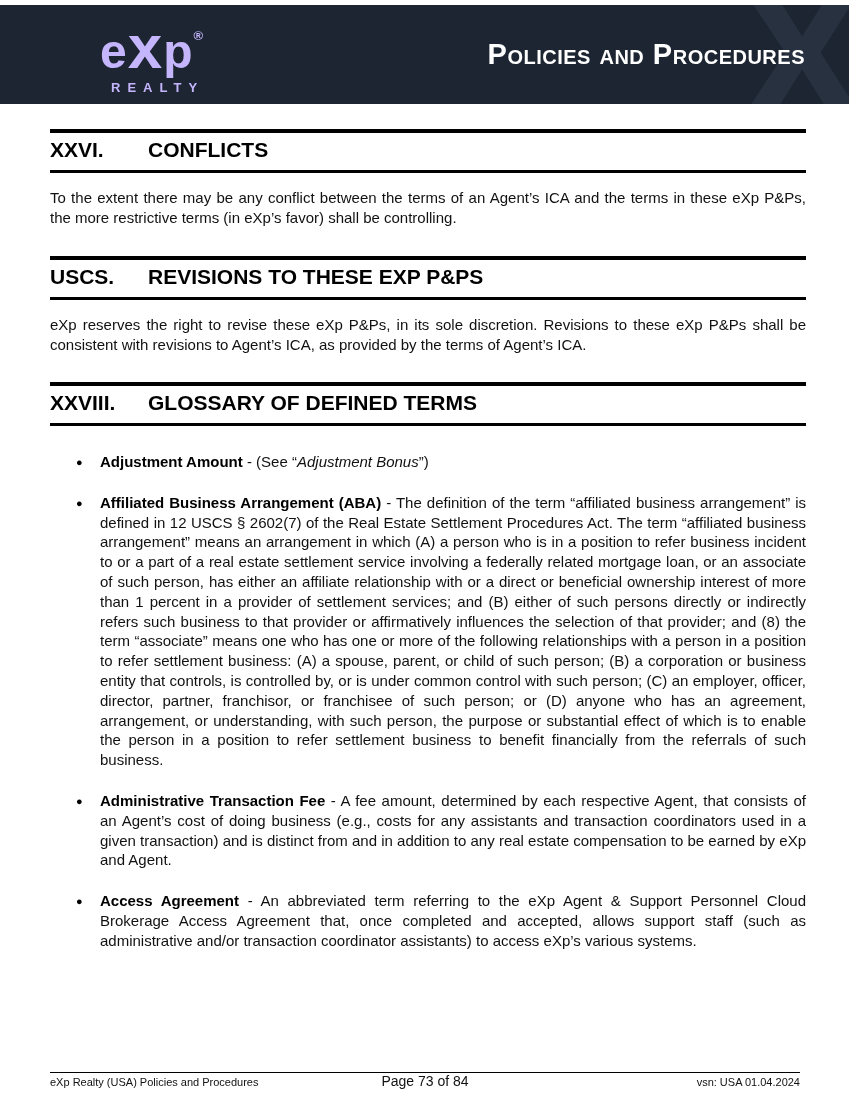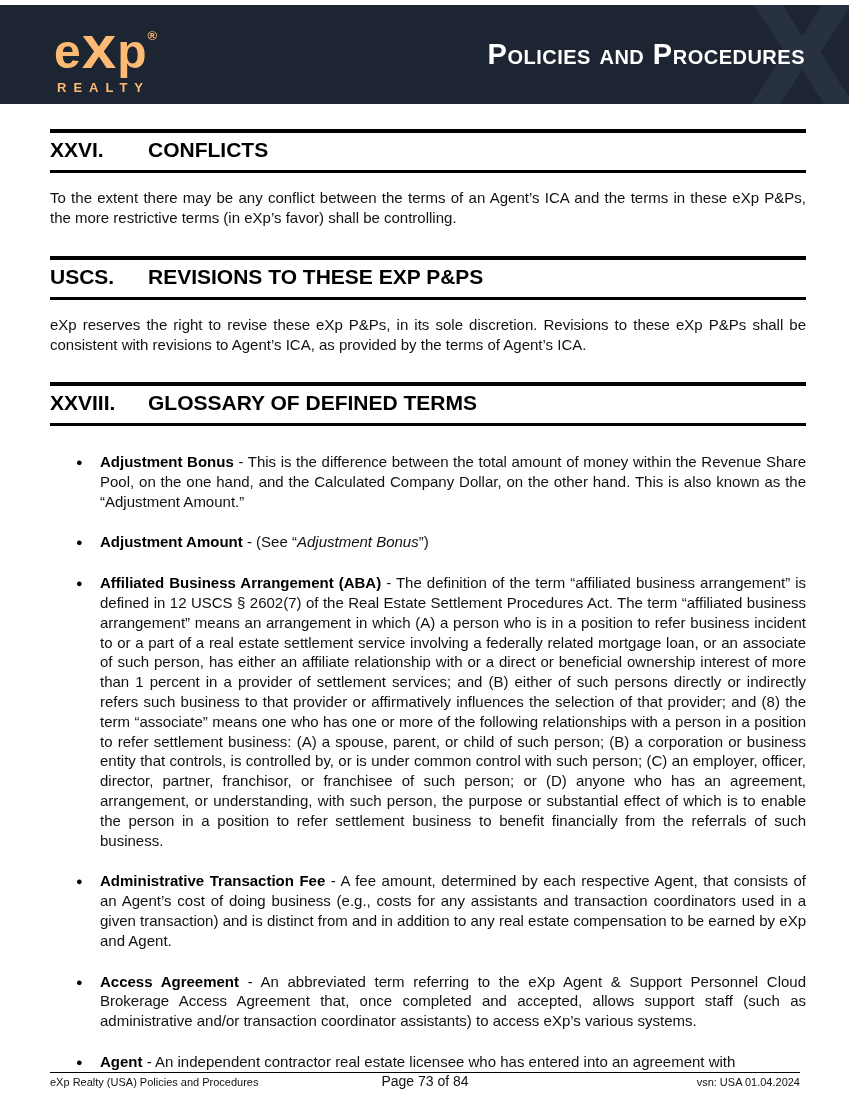--- a/index.html
+++ b/index.html
@@ -27,25 +27,26 @@
     right:-18px;
     top:50%;
     transform:translateY(-50%);
     font-size:195px;
     font-weight:bold;
     color:#28313f;
     line-height:1;
     user-select:none;
   }
   .logo {
-    margin-left:54px;
-    color:#fdba74;
+    margin-left:100px;
+    color:#c4b5fd;
     position:relative;
     z-index:1;
     line-height:1;
+    text-align:right;
   }
   .logo-top { font-weight:bold; letter-spacing:1px; }
   .logo-e, .logo-p { font-size:48px; }
   .logo-x { font-size:62px; }
   .logo-reg { font-size:13px; vertical-align:28px; }
   .logo-sub {
     font-size:13px;
     font-weight:bold;
     letter-spacing:7px;
     margin-top:3px;
@@ -154,31 +155,29 @@
     <p class="body-par">eXp reserves the right to revise these eXp P&amp;Ps, in its sole discretion.  Revisions to these eXp P&amp;Ps shall be consistent with revisions to Agent’s ICA, as provided by the terms of Agent’s ICA.</p>
   </section>
 
   <section>
     <div class="section-heading">
       <span class="sec-num">XXVIII.</span>
       <span class="sec-title">GLOSSARY OF DEFINED TERMS</span>
     </div>
 
     <ul class="glossary">
-      <li class="gitem"><b class="gterm">Adjustment Bonus</b><span> - This is the difference between the total amount of money within the Revenue Share Pool, on the one hand, and the Calculated Company Dollar, on the other hand.  This is also known as the “Adjustment Amount.”</span></li>
 
       <li class="gitem"><b class="gterm">Adjustment Amount</b><span> - (See “</span><i>Adjustment Bonus</i><span>”)</span></li>
 
       <li class="gitem"><b class="gterm">Affiliated Business Arrangement (ABA)</b><span> - The definition of the term “affiliated business arrangement” is defined in 12 USCS § 2602(7) of the Real Estate Settlement Procedures Act. The term “affiliated business arrangement” means an arrangement in which (A) a person who is in a position to refer business incident to or a part of a real estate settlement service involving a federally related mortgage loan, or an associate of such person, has either an affiliate relationship with or a direct or beneficial ownership interest of more than 1 percent in a provider of settlement services; and (B) either of such persons directly or indirectly refers such business to that provider or affirmatively influences the selection of that provider; and (8) the term “associate” means one who has one or more of the following relationships with a person in a position to refer settlement business: (A) a spouse, parent, or child of such person; (B) a corporation or business entity that controls, is controlled by, or is under common control with such person; (C) an employer, officer, director, partner, franchisor, or franchisee of such person; or (D) anyone who has an agreement, arrangement, or understanding, with such person, the purpose or substantial effect of which is to enable the person in a position to refer settlement business to benefit financially from the referrals of such business.</span></li>
 
       <li class="gitem"><b class="gterm">Administrative Transaction Fee</b><span> - A fee amount, determined by each respective Agent, that consists of an Agent’s cost of doing business (e.g., costs for any assistants and transaction coordinators used in a given transaction) and is distinct from and in addition to any real estate compensation to be earned by eXp and Agent.</span></li>
 
       <li class="gitem"><b class="gterm">Access Agreement</b><span> - An abbreviated term referring to the eXp Agent &amp; Support Personnel Cloud Brokerage Access Agreement that, once completed and accepted, allows support staff (such as administrative and/or transaction coordinator assistants) to access eXp’s various systems.</span></li>
 
-      <li class="gitem"><b class="gterm">Agent</b><span> - An independent contractor real estate licensee who has entered into an agreement with</span></li>
     </ul>
   </section>
 
 </main>
 
 <footer class="page-footer">
   <span class="f-left">eXp Realty (USA) Policies and Procedures</span>
   <span class="f-center">Page 73 of 84</span>
   <span class="f-right">vsn: USA 01.04.2024</span>
 </footer>

